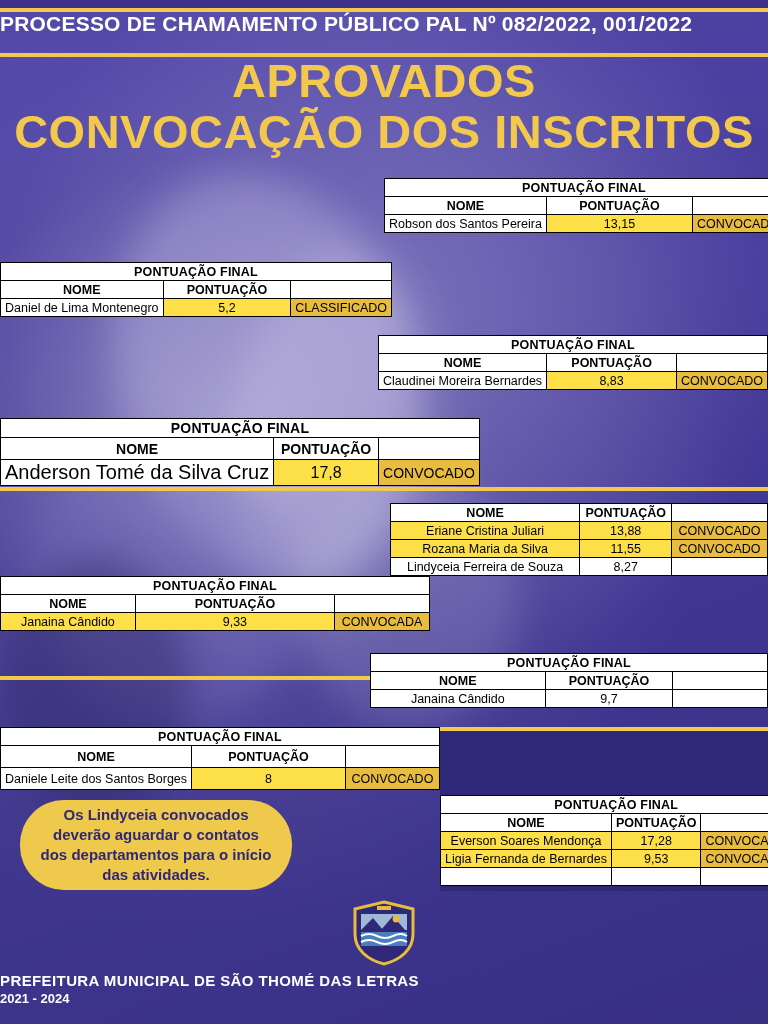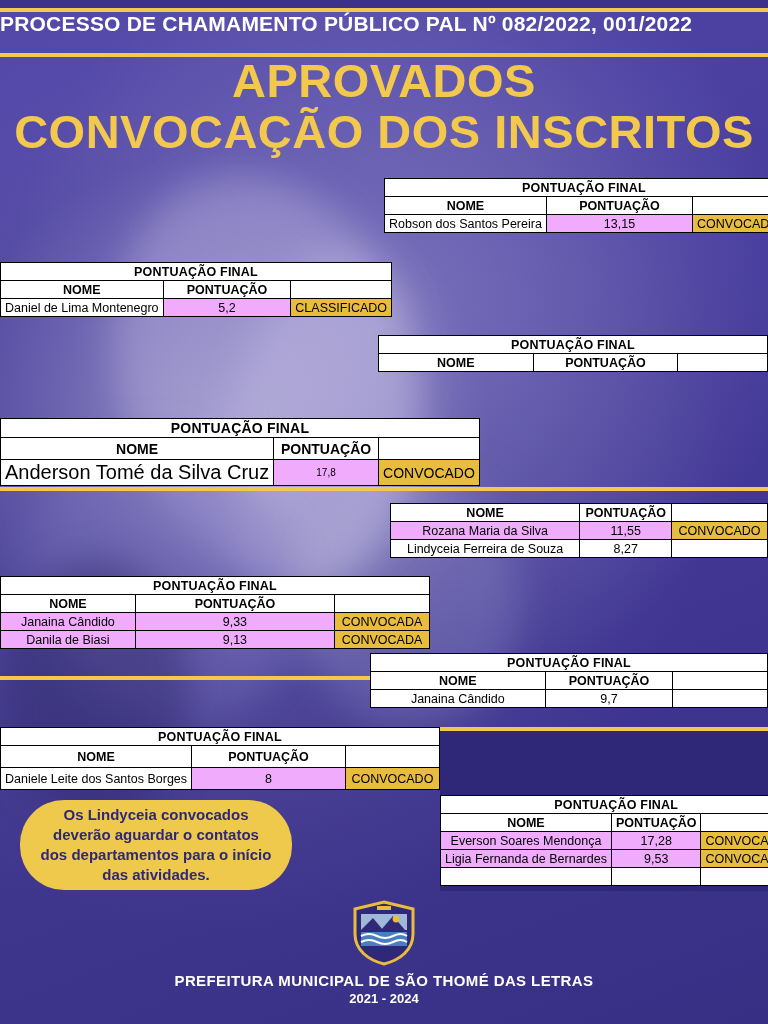--- a/index.html
+++ b/index.html
@@ -92,21 +92,21 @@
     text-align: center;
     font-weight: bold;
     font-size: 12.5px;
     letter-spacing: .2px;
   }
   .tbl .colhead {
     text-align: center;
     font-weight: bold;
   }
   .tbl .name { text-align: center; }
-  .tbl .score { text-align: center; background: #f0abfc; }
+  .tbl .score { text-align: center; background: #fde047; }
   .tbl .score.plain { background: #ffffff; }
   .tbl .status { text-align: center; background: #e8bc3e; font-weight: normal; }
   .tbl .status.empty { background: #ffffff; border-left:1px solid #000; }
 
   
   .note {
     position: absolute;
     left: 20px; top: 800px;
     width: 272px; height: 90px;
     background: #efc94c;
@@ -117,21 +117,21 @@
     line-height: 1.32;
     text-align: center;
     display: flex; align-items: center; justify-content: center;
     padding: 6px 18px;
   }
 
   
   .footer-wrap {
     position: absolute; left: 0; top: 900px; width: 768px; height: 124px;
     background: transparent;
-    text-align: center;
+    text-align: left;
   }
   .crest { margin: 0 auto; width: 74px; height: 66px; position: relative; }
   .footer-text {
     color: #ffffff; font-weight: bold; font-size: 15px; letter-spacing: .4px;
     margin-top: 6px;
   }
   .footer-year { color:#ffffff; font-weight:bold; font-size:13px; margin-top:2px; }
 </style>
 </head>
 <body>
@@ -203,53 +203,63 @@
   <table>
     <tbody>
         <tr>
       <td class="title" colspan="3">PONTUAÇÃO FINAL</td>
     </tr>
     <tr>
       <td class="colhead" style="width:155px">NOME</td>
       <td class="colhead" style="width:145px">PONTUAÇÃO</td>
       <td class="status empty" style="width:90px; background:#fff"></td>
     </tr>
+    <tr>
+      <td class="name">Claudinei Moreira Bernardes</td>
+      <td class="score">8,83</td>
+      <td class="status">CONVOCADO</td>
+    </tr>
   </tbody>
     </table>
 </div>
 
 <div class="tbl" style="left:0px; top:418px; width:480px;">
   <table>
     <tbody>
         <tr>
       <td class="title" colspan="3" style="font-size:14px">PONTUAÇÃO FINAL</td>
     </tr>
     <tr>
       <td class="colhead" style="width:200px; font-size:14px; height:22px">NOME</td>
       <td class="colhead" style="width:175px; font-size:14px">PONTUAÇÃO</td>
       <td class="status empty" style="width:105px; background:#fff"></td>
     </tr>
     <tr>
       <td class="name" style="font-size:20px; height:22px">Anderson Tomé  da Silva Cruz</td>
-      <td class="score" style="font-size:10px">17,8</td>
+      <td class="score" style="font-size:16px">17,8</td>
       <td class="status" style="font-size:14px">CONVOCADO</td>
     </tr>
   </tbody>
     </table>
 </div>
 
 <div class="tbl" style="left:390px; top:503px; width:378px;">
   <table>
     <tbody>
         <tr>
       <td class="colhead" style="width:190px">NOME</td>
       <td class="colhead" style="width:92px">PONTUAÇÃO</td>
       <td class="status empty" style="width:96px; background:#fff"></td>
     </tr>
     <tr>
+      <td class="name score">Eriane Cristina Juliari</td>
+      <td class="score">13,88</td>
+      <td class="status">CONVOCADO</td>
+    </tr>
+    <tr>
       <td class="name score">Rozana Maria da Silva</td>
       <td class="score">11,55</td>
       <td class="status">CONVOCADO</td>
     </tr>
     <tr>
       <td class="name">Lindyceia Ferreira de Souza</td>
       <td class="score plain">8,27</td>
       <td class="status empty"></td>
     </tr>
   </tbody>
@@ -263,25 +273,20 @@
       <td class="title" colspan="3">PONTUAÇÃO FINAL</td>
     </tr>
     <tr>
       <td class="colhead" style="width:135px">NOME</td>
       <td class="colhead" style="width:200px">PONTUAÇÃO</td>
       <td class="status empty" style="width:95px; background:#fff"></td>
     </tr>
     <tr>
       <td class="name score">Janaina Cândido</td>
       <td class="score">9,33</td>
-      <td class="status">CONVOCADA</td>
-    </tr>
-    <tr>
-      <td class="name score">Danila de Biasi</td>
-      <td class="score">9,13</td>
       <td class="status">CONVOCADA</td>
     </tr>
   </tbody>
     </table>
 </div>
 
 <div class="tbl" style="left:370px; top:653px; width:398px;">
   <table>
     <tbody>
         <tr>

